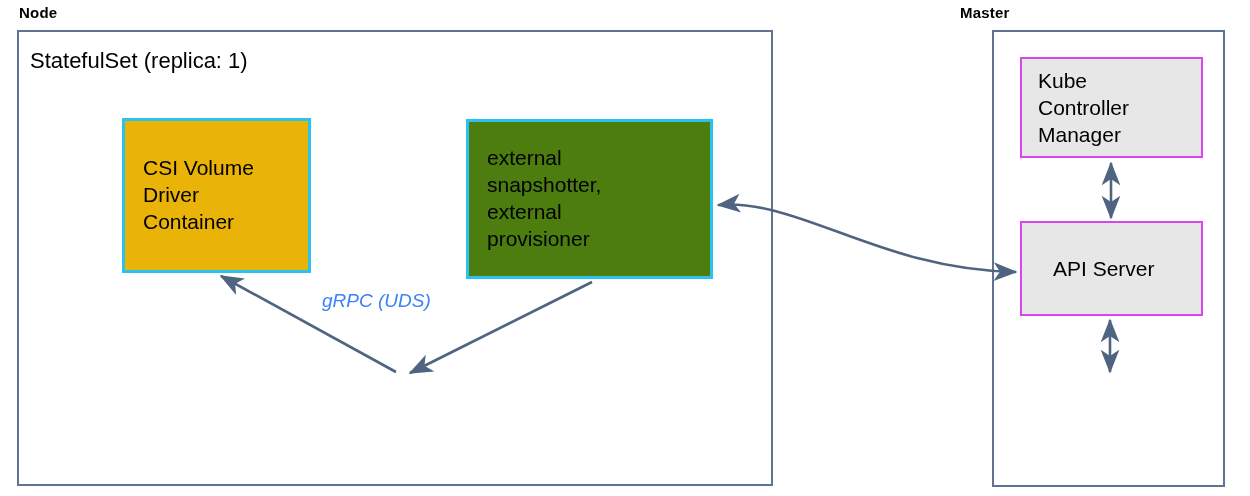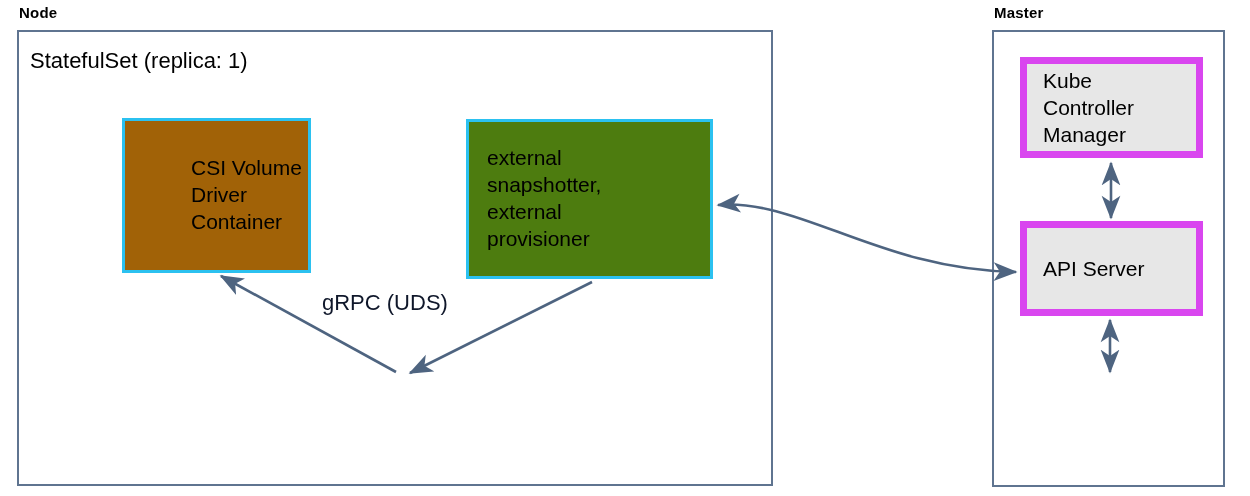--- a/index.html
+++ b/index.html
@@ -43,41 +43,41 @@
     justify-content: center;
   }
   .node-box .txt {
     font-size: 21px;
     line-height: 1.28;
     color: #000000;
     padding-left: 18px;
     white-space: pre-line;
   }
   .box-orange {
-    background: #a16207;
+    background: #eab308;
     border: 3px solid #2BC1F0;
-    padding-left: 48px;
   }
   .box-green {
     background: #4d7c0f;
     border: 3px solid #2BC1F0;
   }
   .box-grey {
     background: #E7E7E7;
-    border: 7px solid #d946ef;
+    border: 2px solid #d946ef;
   }
   .box-grey .txt {
     font-size: 21px;
     line-height: 1.30;
     padding-left: 16px;
     white-space: pre-line;
   }
   .api-txt {
     font-size: 23px;
     padding-left: 22px;
+    margin-left: 15px;
   }
   .cyl-wrap {
     position: absolute;
   }
   .cyl-wrap svg {
     display: block;
   }
   .cyl-label {
     position: absolute;
     width: 100%;
@@ -93,32 +93,33 @@
   }
   .edge-layer {
     position: absolute;
     left: 0; top: 0;
     width: 1250px;
     height: 496px;
     pointer-events: none;
   }
   .edge-label {
     position: absolute;
-    font-size: 22px;
-    color: #0f172a;
+    font-size: 19px;
+    color: #3b82f6;
     white-space: nowrap;
+    font-style: italic;
   }
 </style>
 </head>
 <body>
 
 <div id="canvas">
 
   <div class="grp-label" style="left:19px; top:4px;">Node</div>
-  <div class="grp-label" style="left:994px; top:4px;">Master</div>
+  <div class="grp-label" style="left:960px; top:4px;">Master</div>
 
   <div class="grp-box" style="left:17px; top:30px; width:756px; height:456px;"></div>
   <div class="grp-box" style="left:992px; top:30px; width:233px; height:457px;"></div>
 
   <div class="stateful-title" style="left:30px; top:48px;text-align:center;">StatefulSet (replica: 1)</div>
 
   <svg class="edge-layer" viewBox="0 0 1250 496" xmlns="http://www.w3.org/2000/svg">
     <defs>
       <marker id="ah" markerWidth="10" markerHeight="8" refX="8.6" refY="4" orient="auto" markerUnits="strokeWidth">
         <path d="M0,0.4 L9.2,4 L0,7.6 L2.4,4 Z" fill="#4e6480"></path>

